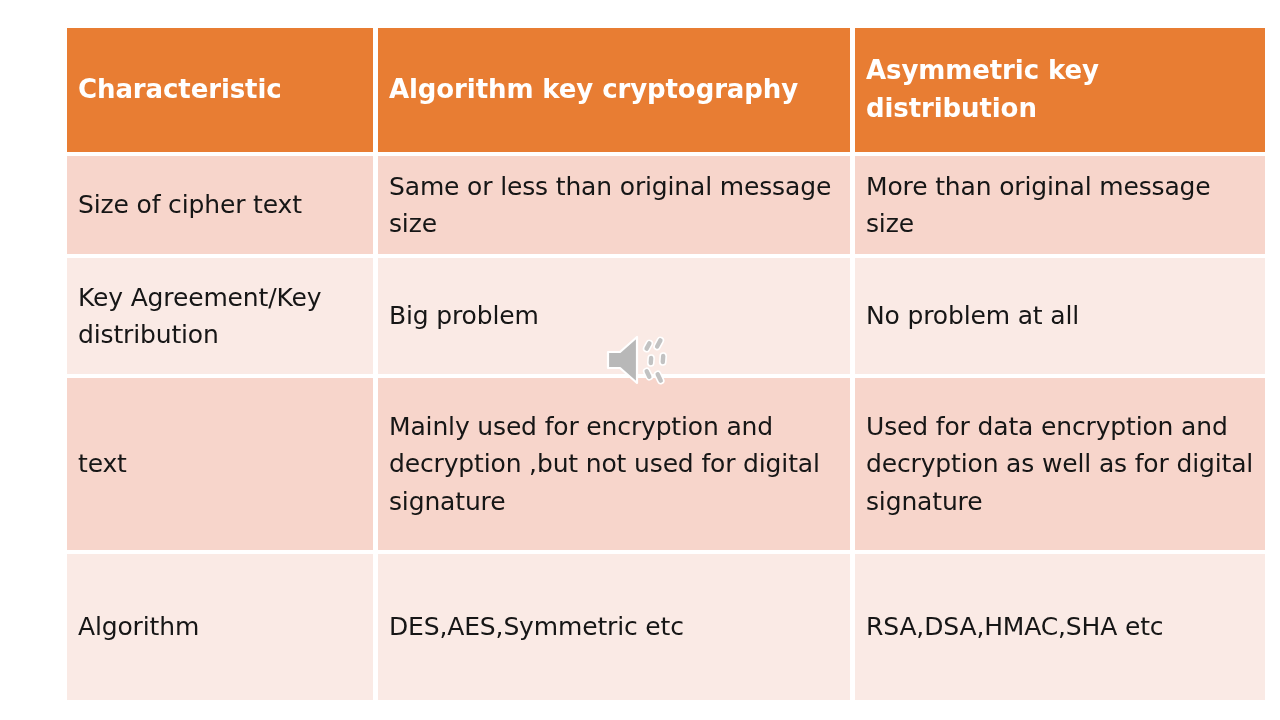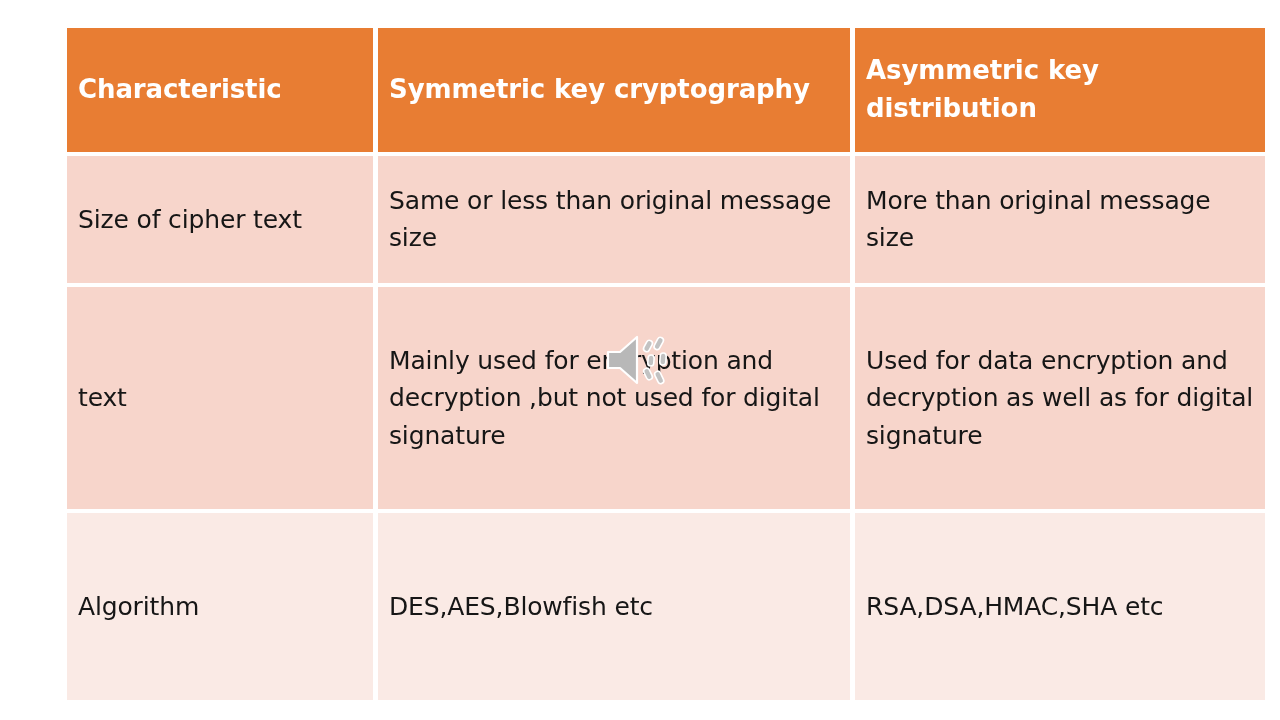--- a/index.html
+++ b/index.html
@@ -102,42 +102,47 @@
   <table id="comparison-table">
     <colgroup>
       <col class="c1">
       <col class="c2">
       <col class="c3">
     </colgroup>
 
     <thead>
       <tr>
         <th>Characteristic</th>
-        <th>Symmetric key cryptography</th>
+        <th>Algorithm key cryptography</th>
         <th>Asymmetric key distribution</th>
       </tr>
     </thead>
 
     <tbody>
       <tr class="shade-a r1">
         <td>Size of cipher text</td>
         <td>Same or less than original message size</td>
         <td>More than original message size</td>
       </tr>
 
+      <tr class="shade-b r2">
+        <td>Key Agreement/Key distribution</td>
+        <td>Big problem</td>
+        <td>No problem at all</td>
+      </tr>
 
       <tr class="shade-a r3">
         <td>text</td>
         <td>Mainly used for encryption and decryption ,but not used for digital signature</td>
         <td>Used for data encryption and decryption as well as for digital signature</td>
       </tr>
 
       <tr class="shade-b r4 row-last">
         <td>Algorithm</td>
-        <td>DES,AES,Blowfish etc</td>
+        <td>DES,AES,Symmetric etc</td>
         <td>RSA,DSA,HMAC,SHA etc</td>
       </tr>
     </tbody>
   </table>
 
   <div id="audio-icon">
     <svg width="72" height="56" viewBox="0 0 72 56" xmlns="http://www.w3.org/2000/svg">
       <g>
 
         <path d="M4 20 L16 20 L33 5 L33 51 L16 36 L4 36 Z" fill="#B8B8B8" stroke="#FFFFFF" stroke-width="2.2" stroke-linejoin="round"></path>

